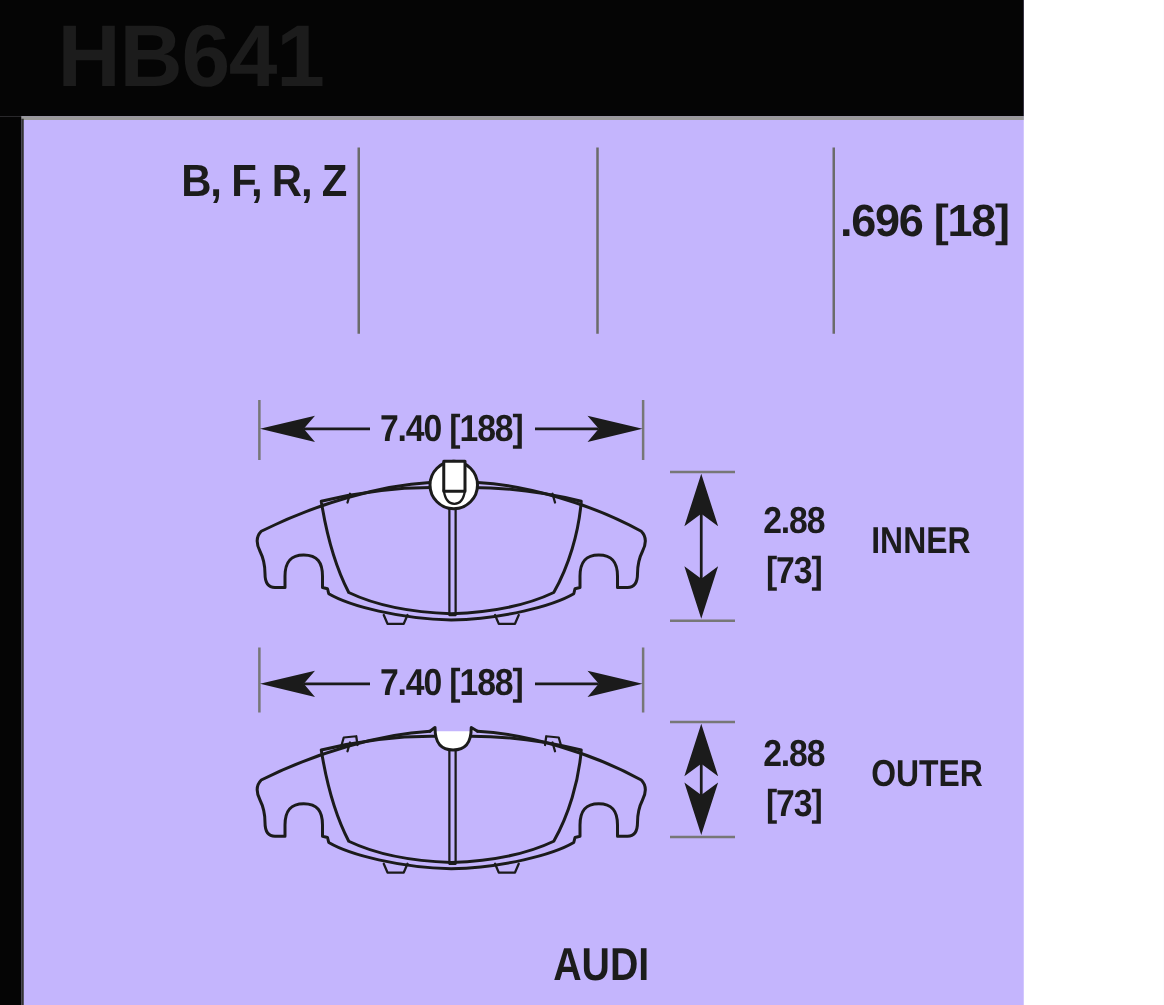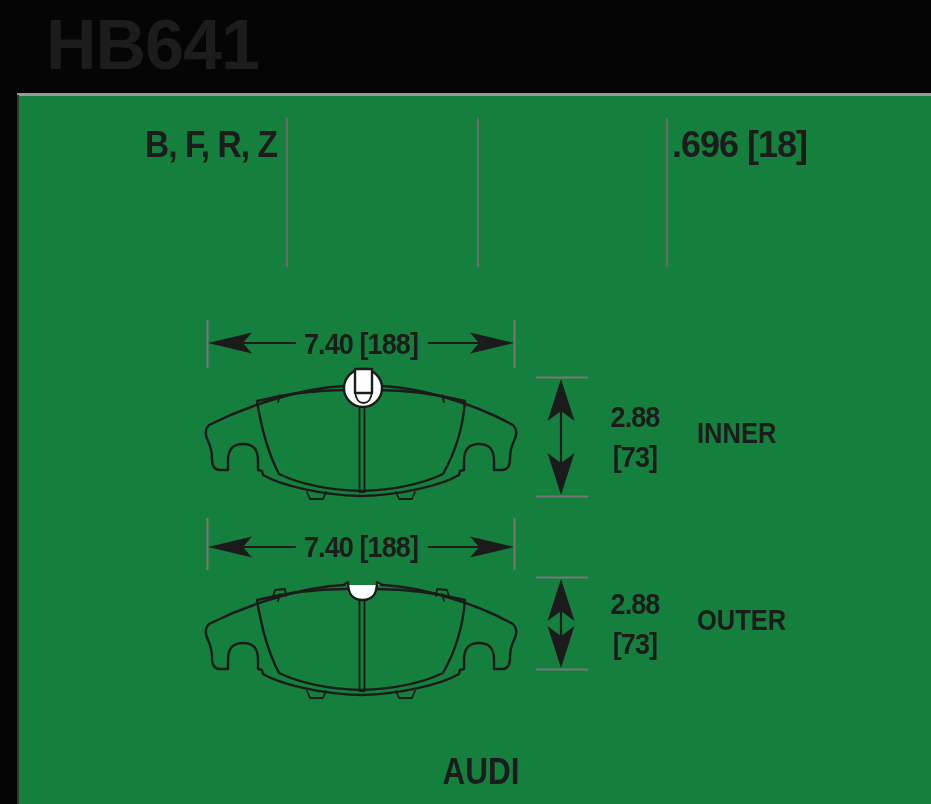--- a/index.html
+++ b/index.html
@@ -1,33 +1,33 @@
 <!DOCTYPE html>
 <html><head>
 <meta charset="utf-8">
 <style>
   html,body{margin:0;padding:0;background:#ffffff;}
-  .page{position:relative;width:931px;height:804px;background:#15803d;overflow:hidden;
+  .page{position:relative;width:819px;height:804px;background:#c4b5fd;overflow:hidden;
         font-family:"Liberation Sans","DejaVu Sans",sans-serif;}
   
   .header-bar{position:absolute;left:0;top:0;width:931px;height:93px;background:#050505;}
   .part-number{position:absolute;left:46px;top:10px;font-size:70px;font-weight:bold;
                color:#ffffff;letter-spacing:-3px;line-height:1;white-space:nowrap;}
   .header-underline{position:absolute;left:0;top:93px;width:931px;height:3px;background:#9a9a9a;}
   
   .left-strip{position:absolute;left:0;top:93px;width:17px;height:711px;background:#050505;}
   .left-strip-line{position:absolute;left:17px;top:95px;width:2px;height:709px;background:#333333;}
   
   .vline{position:absolute;top:118px;width:2px;height:149px;background:#6b6b6b;}
   .vl1{left:286px}.vl2{left:477px}.vl3{left:666px}
   .txt{position:absolute;color:#1c1c1c;font-weight:bold;white-space:nowrap;letter-spacing:-1px;line-height:1;}
   .info{font-size:36px;top:127px;}
   .compounds{left:97px;width:180px;text-align:right;transform:scaleX(.93);transform-origin:right;}
   .fmsi{left:297px;}
-  .thickness{left:672px;}
+  .thickness{left:672px;margin-top:32px;}
   
   .dim{font-size:30px;text-align:center;transform:scaleX(.9);transform-origin:center;}
   .wdim{left:261px;width:200px;}
   .hdim{left:585px;width:100px;}
   .side-label{font-size:30px;transform:scaleX(.85);transform-origin:left;letter-spacing:0;}
   .inner-w{top:329px}.inner-h1{top:402px}.inner-h2{top:442px}.inner-side{left:697px;top:418px}
   .outer-w{top:532px}.outer-h1{top:589px}.outer-h2{top:629px}.outer-side{left:697px;top:605px}
   .vehicle{left:366px;top:753px;width:230px;font-size:37px;text-align:center;
            transform:scaleX(.85);transform-origin:center;letter-spacing:0;}
   

